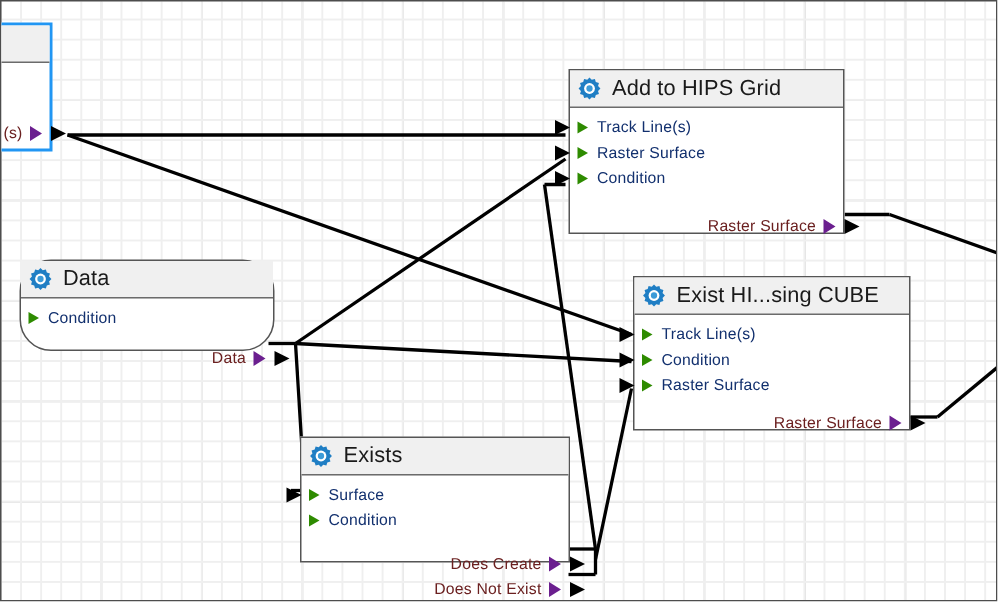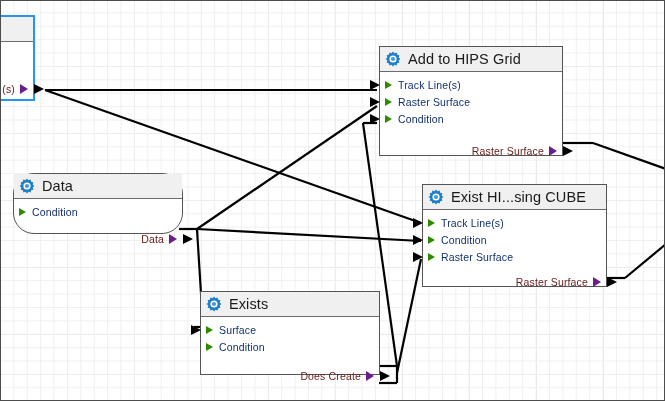--- a/index.html
+++ b/index.html
@@ -300,16 +300,21 @@
       <div class="port-in">
         <span class="tri-green"></span>
         <span class="port-in-label">Condition</span>
       </div>
       <div class="spacer-row" style="height:12px;"></div>
       <div class="port-out">
         <span class="port-out-label">Does Create</span>
         <span class="tri-purple"></span>
         <span class="port-out-stub"></span>
       </div>
+      <div class="port-out">
+        <span class="port-out-label">Does Not Exist</span>
+        <span class="tri-purple"></span>
+        <span class="port-out-stub"></span>
+      </div>
     </div>
   </div>
 
 </div>
 
 </body></html>

